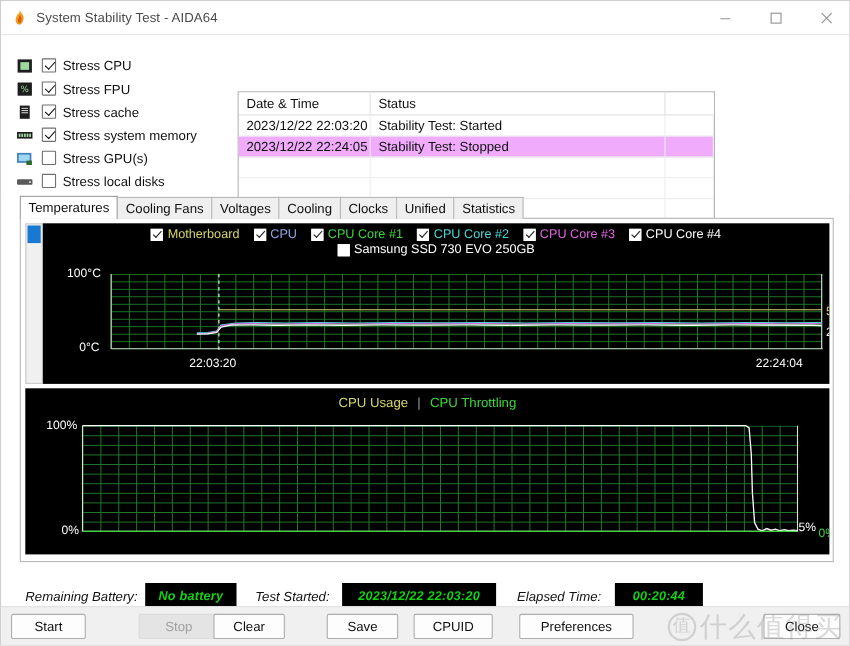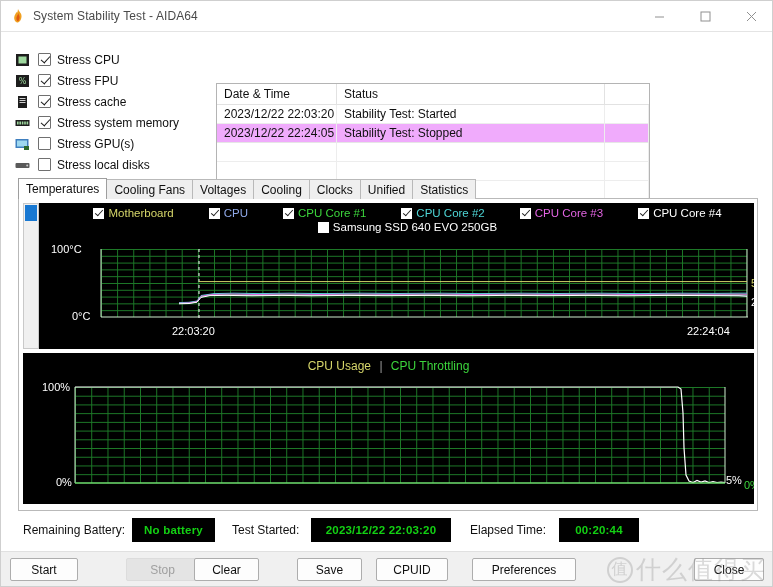--- a/index.html
+++ b/index.html
@@ -202,21 +202,20 @@
     gap: 2px;
   }
   .legend-line {
     display: flex; align-items: center;
     gap: 13px;
   }
   .legend-item {
     display: flex; align-items: center;
     font-size: 11.5px;
     white-space: nowrap;
-    margin-left: 22px;
   }
   .legend-cb {
     width: 11px; height: 11px;
     background: #ffffff;
     border: 1px solid #ffffff;
     margin-right: 4px;
     position: relative; flex: none;
   }
   .legend-cb.checked::after {
     content: "";
@@ -241,22 +240,22 @@
   }
   .val-lab {
     position: absolute;
     font-size: 11px;
     white-space: nowrap;
   }
   svg.trace { position: absolute; left: 0; top: 0; overflow: visible; }
 
   
   .statusrow {
-    position: absolute; left: 0; top: 512px;
-    width: 747px; height: 38px;
+    position: absolute; left: 0; top: 524px;
+    width: 747px; height: 38px; font-style: italic;
   }
   .st-label {
     position: absolute;
     font-size: 12px; color: #101010;
     top: 10px; white-space: nowrap;
   }
   .st-field {
     position: absolute; top: 5px;
     height: 24px;
     background: #000000;
@@ -484,28 +483,28 @@
               <span style="color:#e264e2">CPU Core #3</span>
             </span>
             <span class="legend-item">
               <span class="legend-cb checked"></span>
               <span style="color:#ffffff">CPU Core #4</span>
             </span>
           </div>
           <div class="legend-line">
             <span class="legend-item">
               <span class="legend-cb"></span>
-              <span style="color:#ffffff">Samsung SSD 640 EVO 250GB</span>
+              <span style="color:#ffffff">Samsung SSD 730 EVO 250GB</span>
             </span>
           </div>
         </div>
 
         <div class="plot-grid" style="left:62px; top:46px; width:646px; height:68px; background-size:16.15px 6.8px;"></div>
 
-        <div class="axis-lab" style="left:12px; top:40px;text-align:center;">100°C</div>
+        <div class="axis-lab" style="left:22px; top:40px;text-align:center;">100°C</div>
         <div class="axis-lab" style="left:33px; top:107px;">0°C</div>
         <div class="axis-lab" style="left:133px; top:122px;">22:03:20</div>
         <div class="axis-lab" style="left:648px; top:122px;">22:24:04</div>
 
         <div class="val-lab" style="left:712px; top:74px; color:#d6d66a;">52</div>
         <div class="val-lab" style="left:712px; top:93px; color:#ffffff;">27</div>
 
         <svg class="trace" width="715" height="146" viewBox="0 0 715 146">
 
           <line x1="62" y1="46" x2="62" y2="114" stroke="#cfeccf" stroke-width="1"></line>

